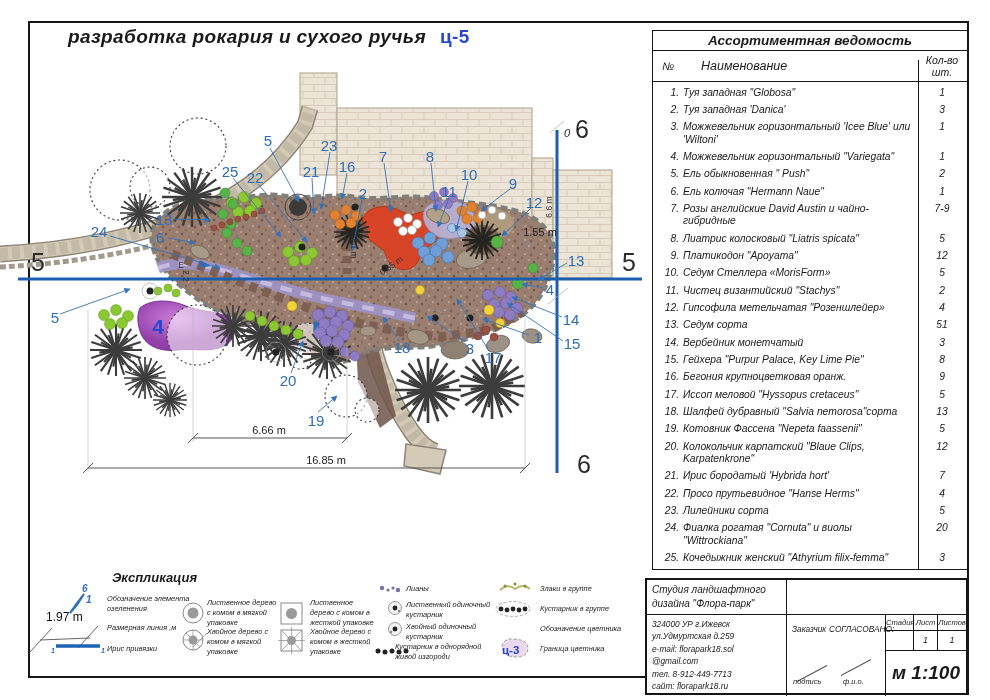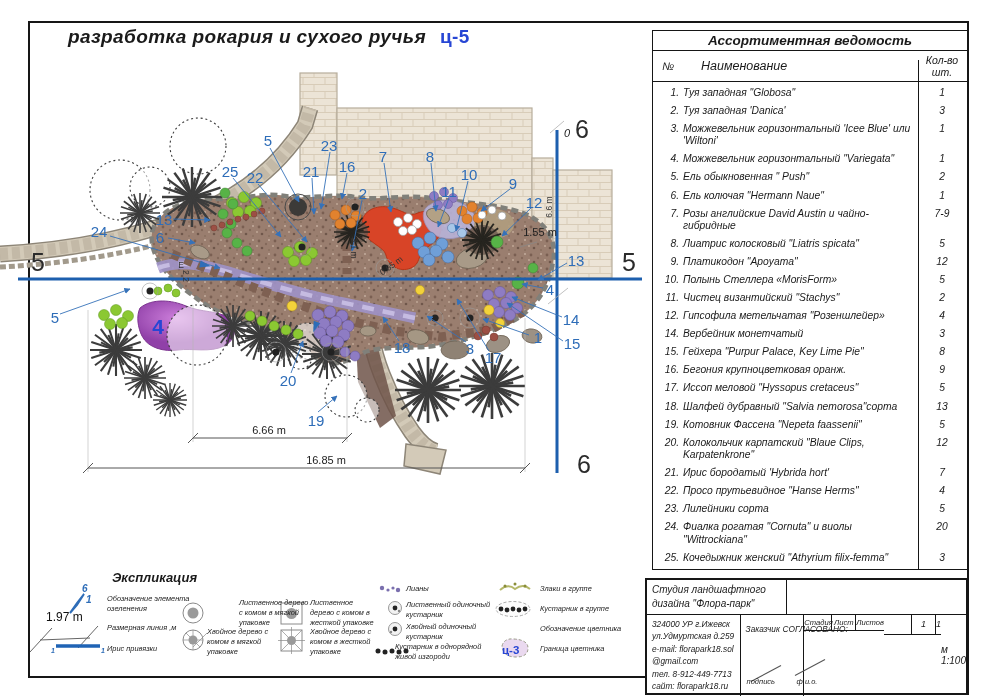--- a/index.html
+++ b/index.html
@@ -29,21 +29,21 @@
   .leg-val{position:absolute;font-size:12px;color:#111;}
   .leg-blue{position:absolute;color:#2e6db8;font-style:italic;font-weight:bold;}
   
   #tblock{left:645px;top:578px;width:323px;height:117px;border:2px solid #161616;box-sizing:border-box;display:flex;flex-direction:column;font-style:italic;}
   #tb-r1{height:39px;display:flex;border-bottom:1.4px solid #161616;}
   #tb-studio{width:140px;border-right:1.4px solid #161616;font-size:10px;padding:3px 5px;box-sizing:border-box;line-height:1.4;}
   #tb-project{flex:1;font-size:7.8px;padding:2px 5px;line-height:1.45;box-sizing:border-box;}
   #tb-r2{flex:1;display:flex;}
   #tb-addr{width:140px;border-right:1.4px solid #161616;font-size:8.3px;padding:3px 5px;line-height:1.5;box-sizing:border-box;}
   #tb-cust{width:99px;border-right:1.4px solid #161616;position:relative;font-size:8.3px;box-sizing:border-box;}
-  #tb-stage{flex:1;display:flex;flex-direction:row;}
+  #tb-stage{flex:1;display:flex;flex-direction:column;}
   .st-row{display:flex;}
   .st-cell{font-size:7.6px;text-align:center;box-sizing:border-box;}
   .slash{position:absolute;width:34px;height:0;border-top:1px solid #555;transform:rotate(-28deg);}
   
   text{font-family:"Liberation Sans",sans-serif;}
   .callout{font-size:15px;fill:#2e6db8;}
   .sect{font-size:25px;fill:#2b2b2b;}
   .dim{font-size:11px;fill:#222;}
   .dimsm{font-size:8.5px;fill:#333;}
   .bignum{font-size:21px;font-weight:bold;fill:#2746d4;}
@@ -482,32 +482,37 @@
         <div class="c-name">Лиатрис колосковый "Liatris spicata"</div>
         <div class="c-qty">5</div>
       </div>
         <div class="trow">
         <div class="c-num">9.</div>
         <div class="c-name">Платикодон "Apoyama"</div>
         <div class="c-qty">12</div>
       </div>
         <div class="trow">
         <div class="c-num">10.</div>
-        <div class="c-name">Полынь Стеллера  «MorisForm»</div>
+        <div class="c-name">Седум Стеллера  «MorisForm»</div>
         <div class="c-qty">5</div>
       </div>
         <div class="trow">
         <div class="c-num">11.</div>
         <div class="c-name">Чистец византийский "Stachys"</div>
         <div class="c-qty">2</div>
       </div>
         <div class="trow">
         <div class="c-num">12.</div>
         <div class="c-name">Гипсофила метельчатая "Розеншлейер»</div>
         <div class="c-qty">4</div>
+      </div>
+        <div class="trow">
+        <div class="c-num">13.</div>
+        <div class="c-name">Седум сорта</div>
+        <div class="c-qty">51</div>
       </div>
         <div class="trow">
         <div class="c-num">14.</div>
         <div class="c-name">Вербейник монетчатый</div>
         <div class="c-qty">3</div>
       </div>
         <div class="trow">
         <div class="c-num">15.</div>
         <div class="c-name">Гейхера "Purpur Palace, Key Lime Pie"</div>
         <div class="c-qty">8</div>
@@ -643,21 +648,21 @@
   <div class="leg-blue" style="left:82px;top:583px;font-size:10px;">6</div>
   <div class="leg-blue" style="left:86px;top:594px;font-size:10px;">1</div>
   <div class="leg-val" style="left:46px;top:610px;">1.97 m</div>
   <div class="leg-blue" style="left:51px;top:647px;font-size:7px;">1</div>
   <div class="leg-blue" style="left:101px;top:647px;font-size:7px;">1</div>
   <div class="leg-blue" style="left:502px;top:621px;font-size:11.5px;font-style:normal;color:#2746d4;margin-top:23px;">ц-3</div>
 
   <div class="leg-label" style="left:107px;top:594px;width:84px;">Обозначение элемента озеленения</div>
   <div class="leg-label" style="left:107px;top:623px;width:90px;">Размерная линия ,м</div>
   <div class="leg-label" style="left:107px;top:644px;width:90px;">Ирис привязки</div>
-  <div class="leg-label" style="left:207px;top:598px;width:72px;margin-left:32px;">Лиственное дерево с комом в мягкой упаковке</div>
+  <div class="leg-label" style="left:207px;top:598px;width:72px;">Лиственное дерево с комом в мягкой упаковке</div>
   <div class="leg-label" style="left:207px;top:627px;width:72px;">Хвойное дерево с комом в мягкой упаковке</div>
   <div class="leg-label" style="left:310px;top:598px;width:68px;">Лиственное дерево с комом в жесткой упаковке</div>
   <div class="leg-label" style="left:310px;top:627px;width:68px;">Хвойное дерево с комом в жесткой упаковке</div>
   <div class="leg-label" style="left:406px;top:584px;width:60px;">Лианы</div>
   <div class="leg-label" style="left:406px;top:600px;width:85px;">Лиственный одиночный кустарник</div>
   <div class="leg-label" style="left:406px;top:622px;width:85px;">Хвойный одиночный кустарник</div>
   <div class="leg-label" style="left:395px;top:642px;width:95px;">Кустарник в однорядной живой изгороди</div>
   <div class="leg-label" style="left:540px;top:584px;width:90px;">Злаки в группе</div>
   <div class="leg-label" style="left:540px;top:604px;width:90px;">Кустарник в группе</div>
   <div class="leg-label" style="left:540px;top:624px;width:90px;">Обозначение цветника</div>
@@ -687,18 +692,18 @@
         <div class="st-row" style="height:15px;border-bottom:1px solid #161616;">
           <div class="st-cell" style="width:28px;border-right:1px solid #161616;line-height:15px;">Стадия</div>
           <div class="st-cell" style="width:24px;border-right:1px solid #161616;line-height:15px;">Лист</div>
           <div class="st-cell" style="flex:1;line-height:15px;">Листов</div>
         </div>
         <div class="st-row" style="height:19px;border-bottom:1px solid #161616;">
           <div class="st-cell" style="width:28px;border-right:1px solid #161616;"></div>
           <div class="st-cell" style="width:24px;border-right:1px solid #161616;font-size:9px;line-height:19px;">1</div>
           <div class="st-cell" style="flex:1;font-size:9px;line-height:19px;">1</div>
         </div>
-        <div style="flex:1;display:flex;align-items:center;justify-content:center;font-size:10px;font-weight:normal;">м 1:100</div>
+        <div style="flex:1;display:flex;align-items:center;justify-content:center;font-size:19px;font-weight:bold;">м 1:100</div>
       </div>
     </div>
   </div>
 
 </div>
 
 </body></html>

